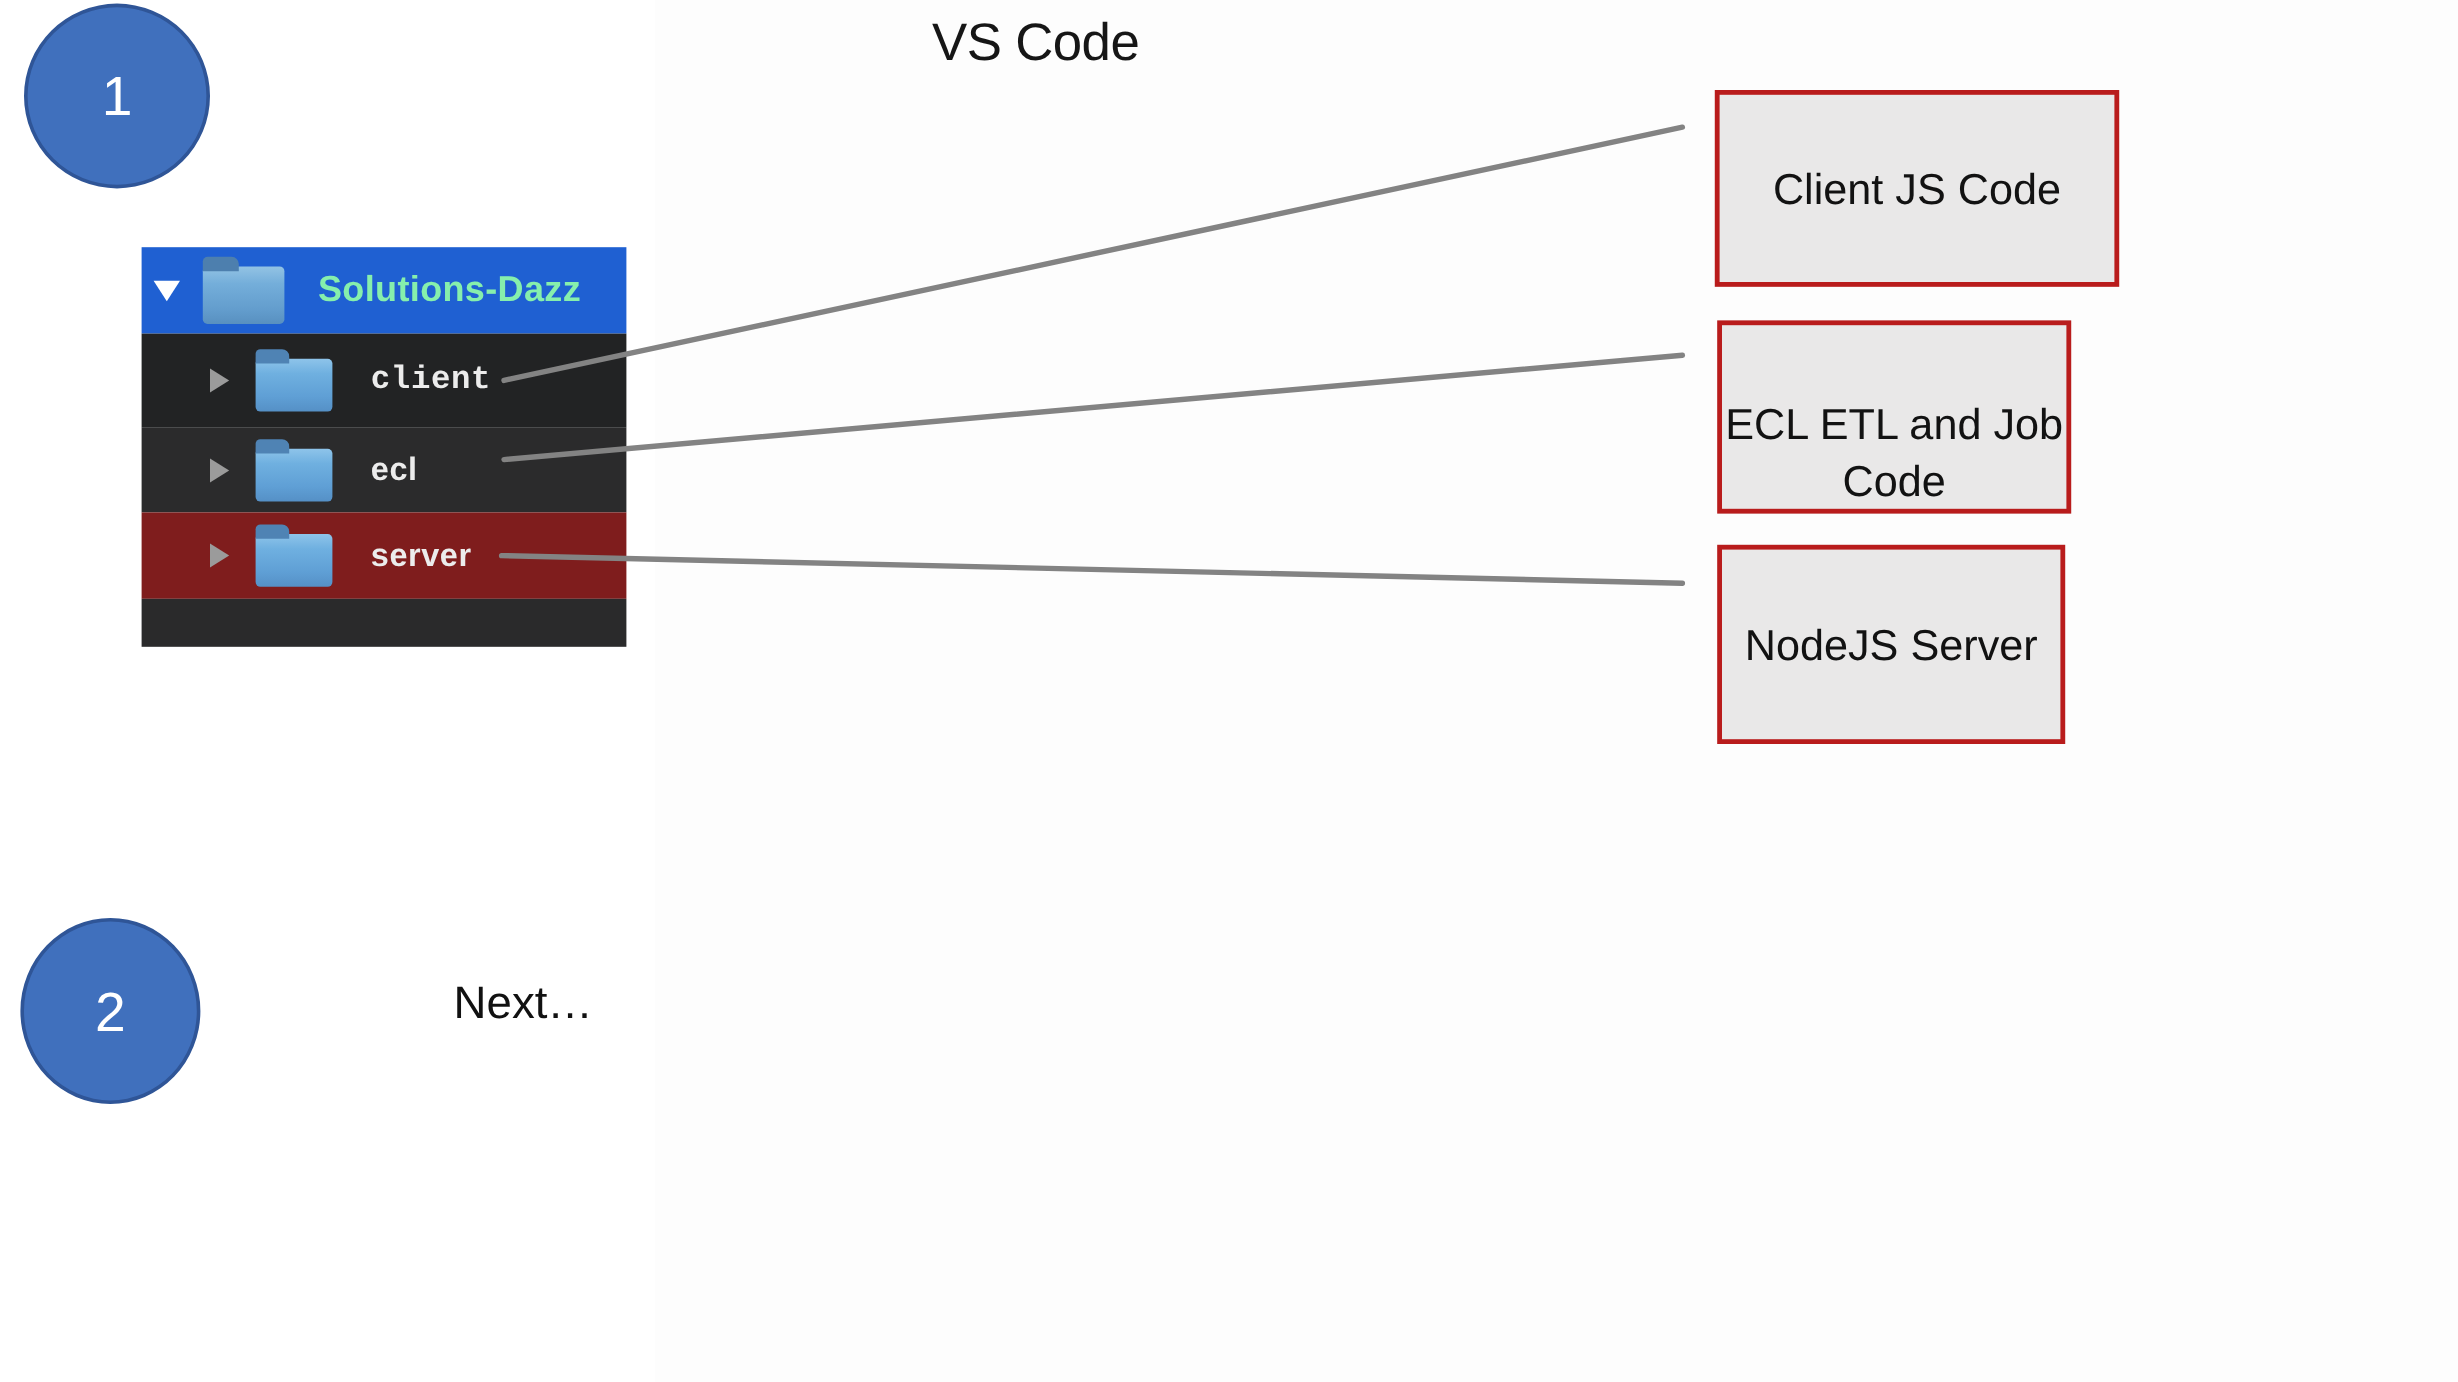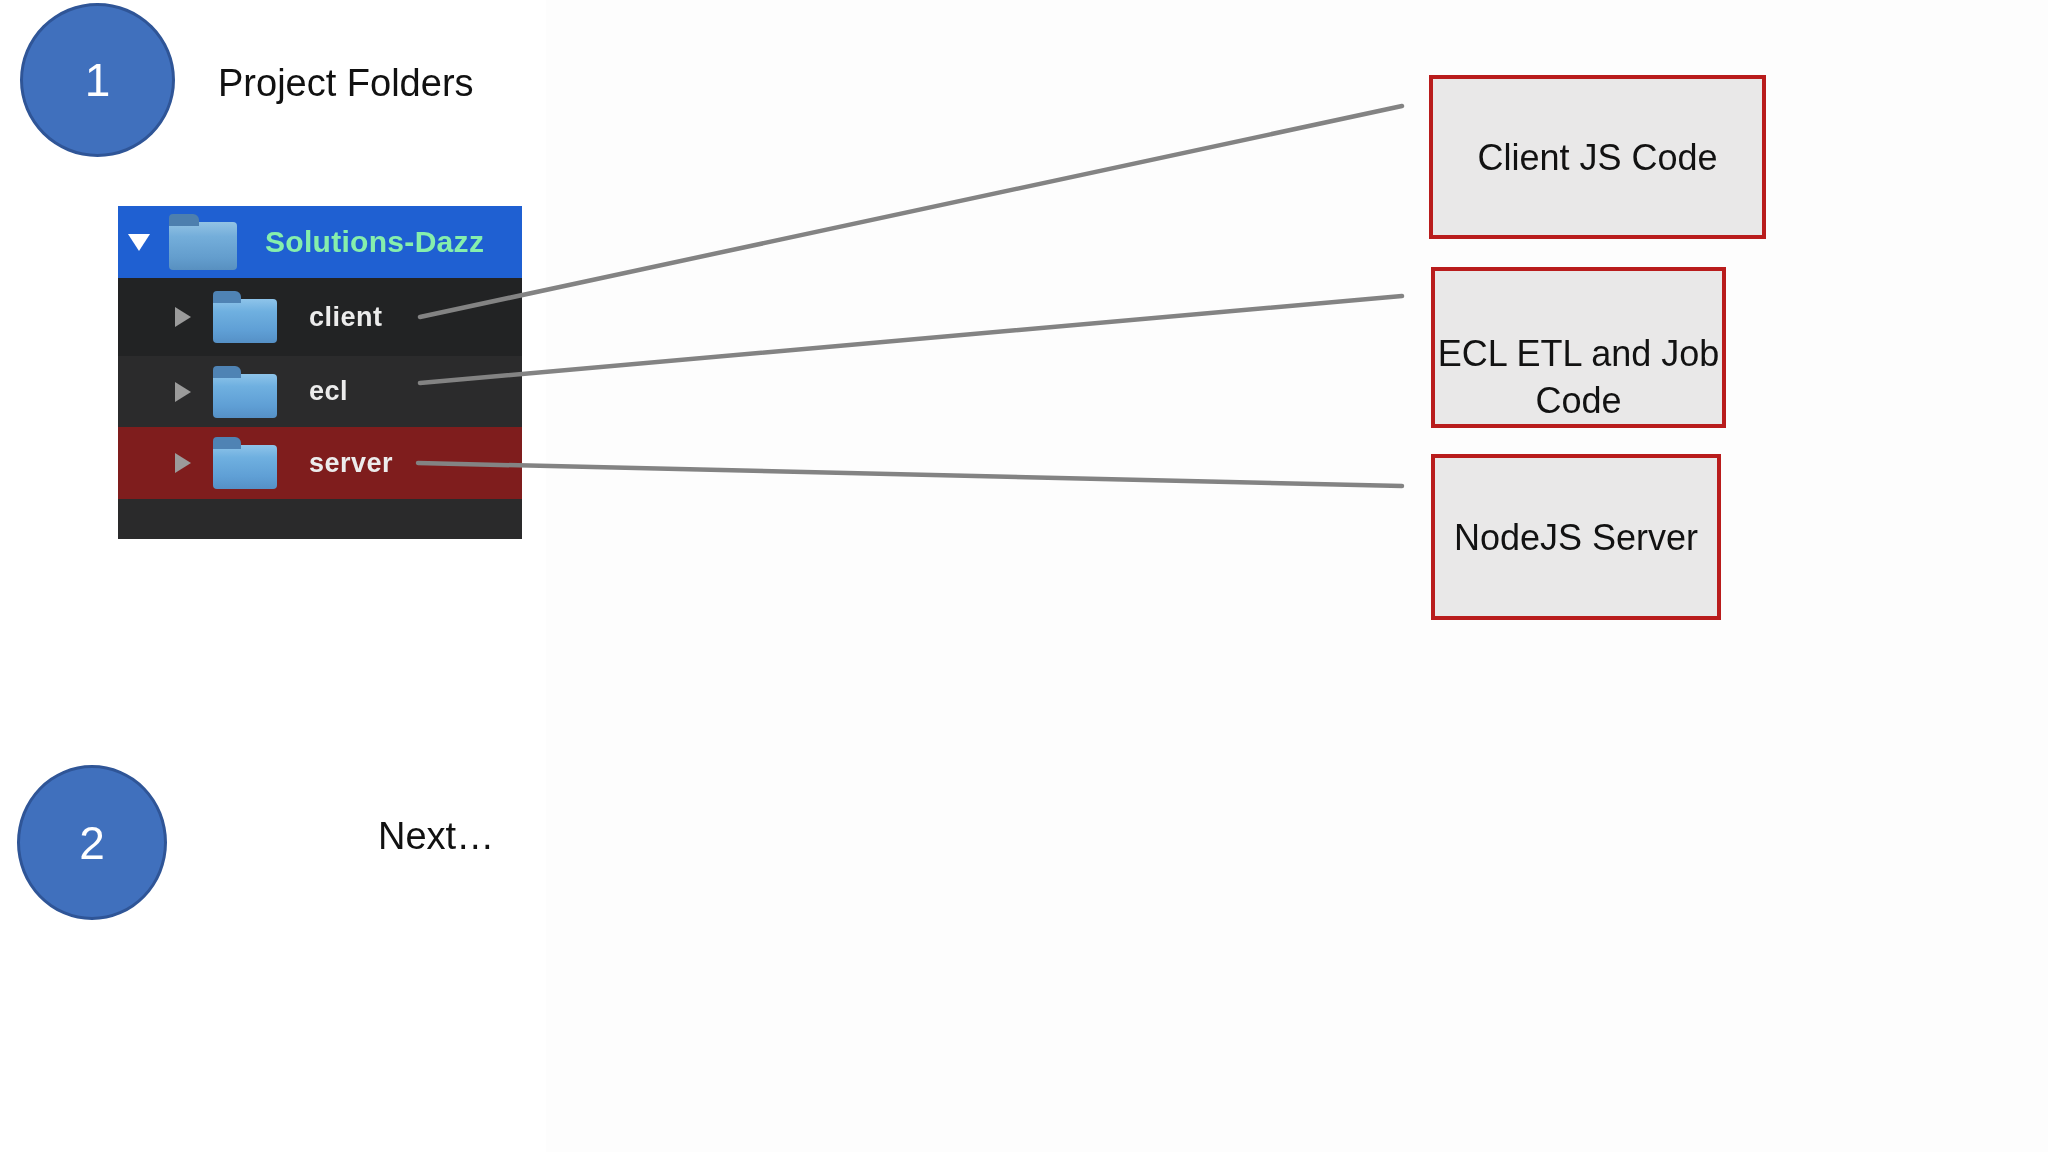--- a/index.html
+++ b/index.html
@@ -32,21 +32,21 @@
   .l1{left:218px;top:60px;font-size:38px;line-height:46px;}
   .l2{left:378px;top:814px;font-size:38px;line-height:44px;}
 
   
   .explorer{
     position:absolute;left:118px;top:206px;width:404px;height:333px;
     display:flex;flex-direction:column;
   }
   .row{display:flex;align-items:center;}
   .row.header{height:72px;background:#1f60d2;}
-  .row.r0{height:78px;background:#222324;}
+  .row.r0{height:78px;background:#222324;font-family:Liberation Mono, monospace;}
   .row.r1{height:71px;background:#2b2b2c;text-align:right;}
   .row.r2{height:72px;background:#7f1d1d;}
   .footer{flex:1;background:#2a2a2b;}
 
   .tri-down{
     width:0;height:0;margin-left:10px;
     border-left:11px solid transparent;border-right:11px solid transparent;
     border-top:17px solid #ffffff;
   }
   .tri-right{
@@ -86,25 +86,25 @@
   .b3{left:1431px;top:454px;width:290px;height:166px;}
   .box-label{font-size:36px;line-height:47px;max-width:310px;}
 </style>
 </head>
 <body>
 
 <div class="stage">
 
   <div class="bg-right"></div>
 
+  <div class="title">VS Code</div>
 
   <div class="circle c1">
     <span>1</span>
   </div>
-  <div class="step-label l1">Project Folders</div>
 
   <div class="circle c2">
     <span>2</span>
   </div>
   <div class="step-label l2">Next…</div>
 
   <div class="explorer">
     <div class="row header">
       <span class="tri-down"></span>
       <span class="folder big"></span>

